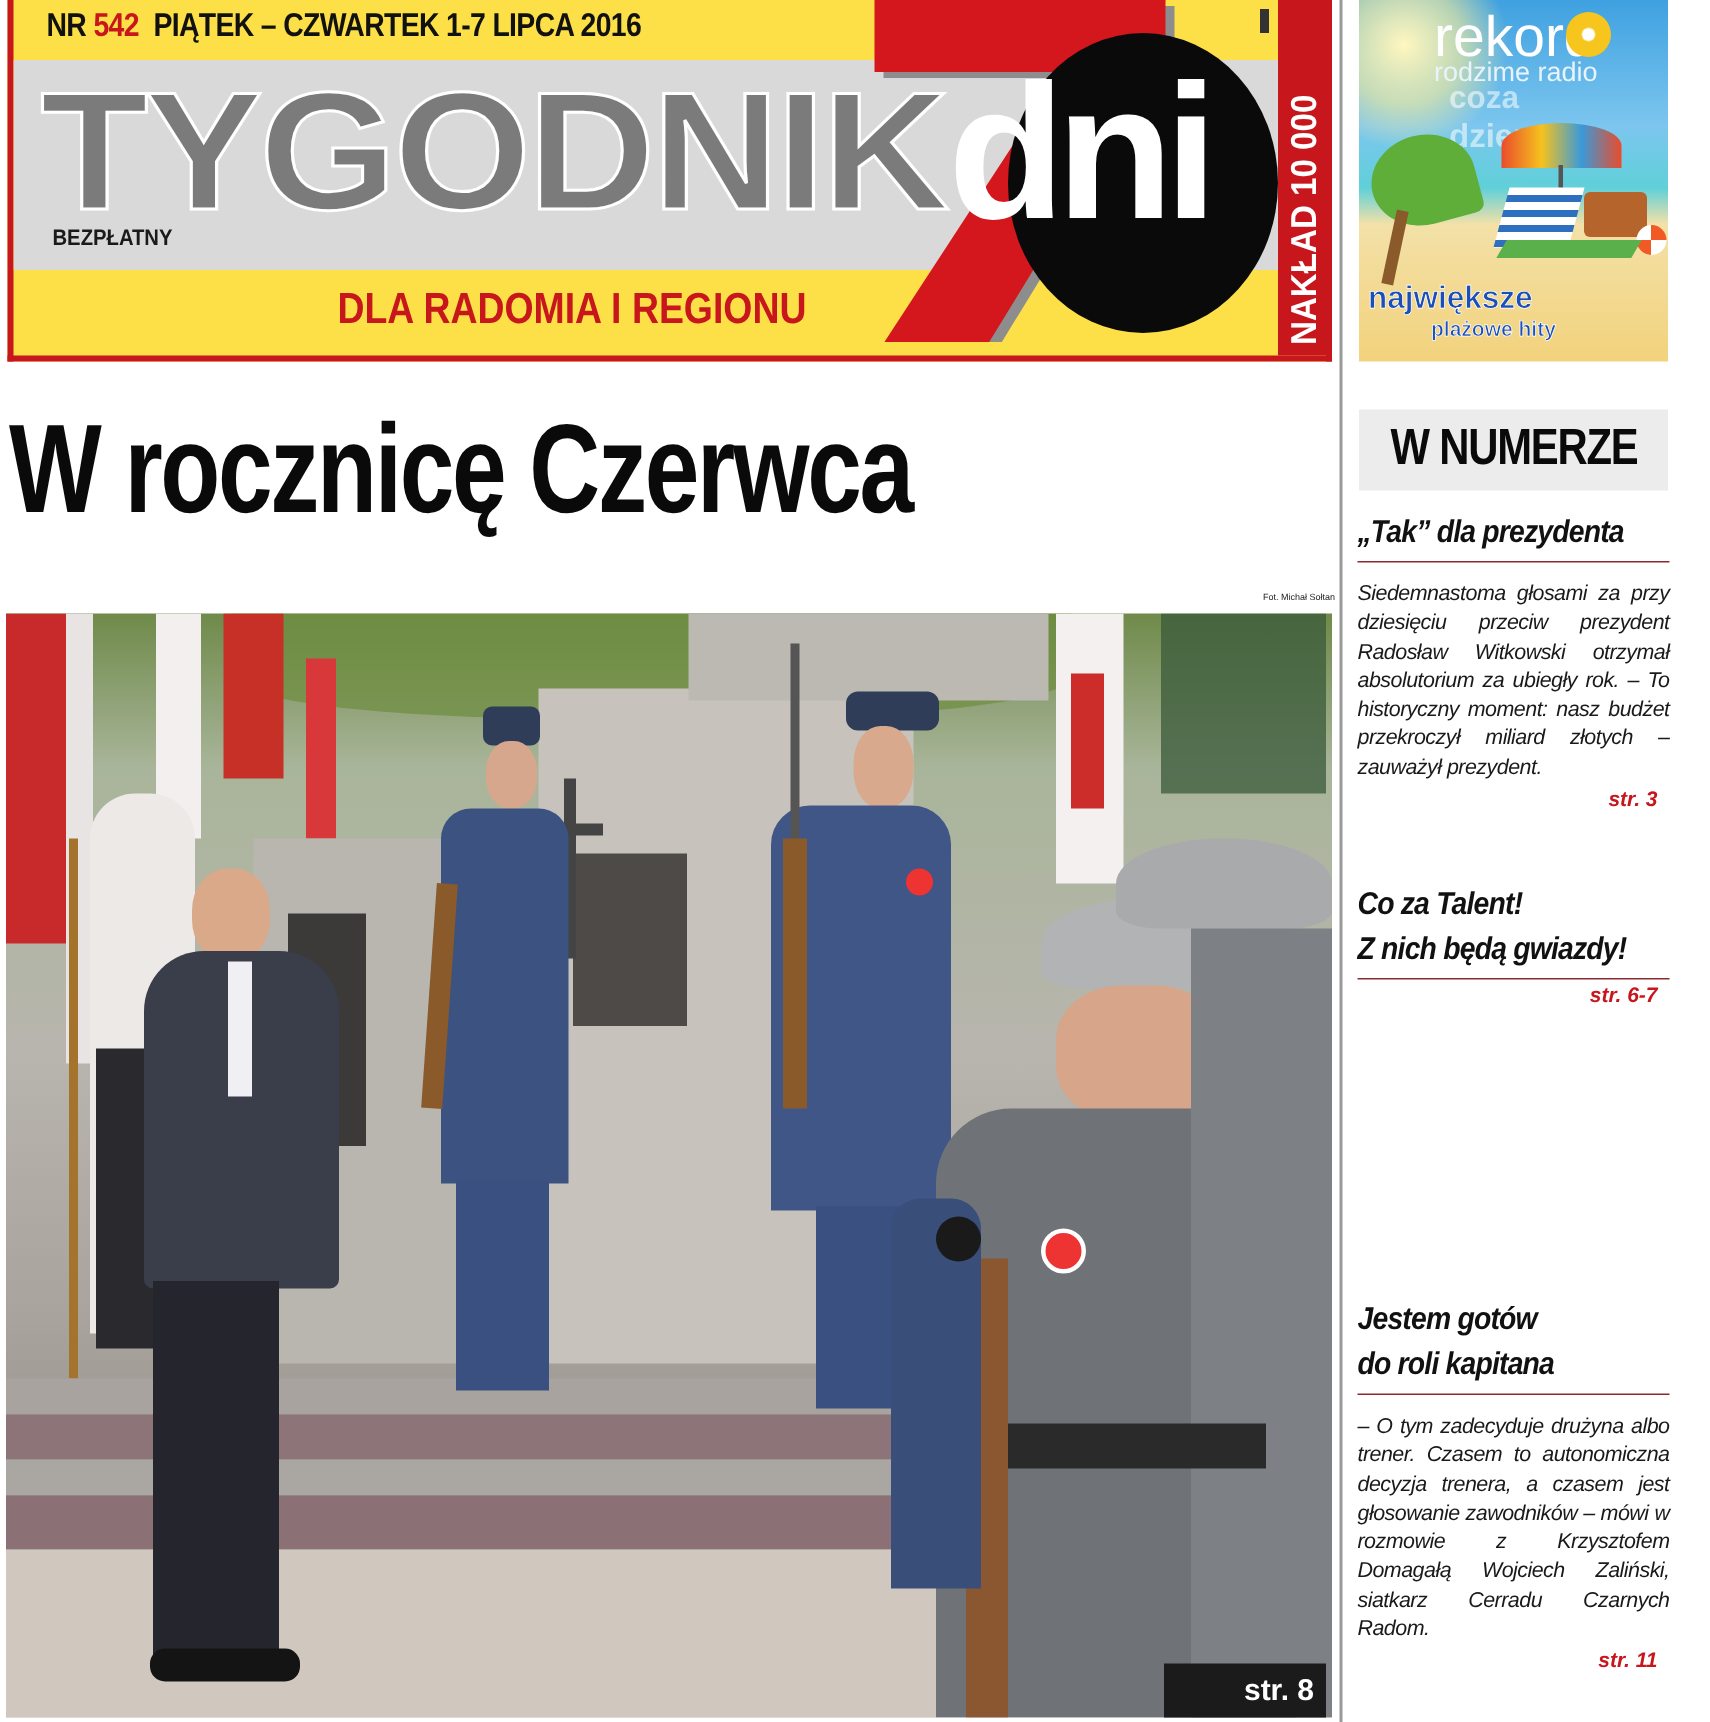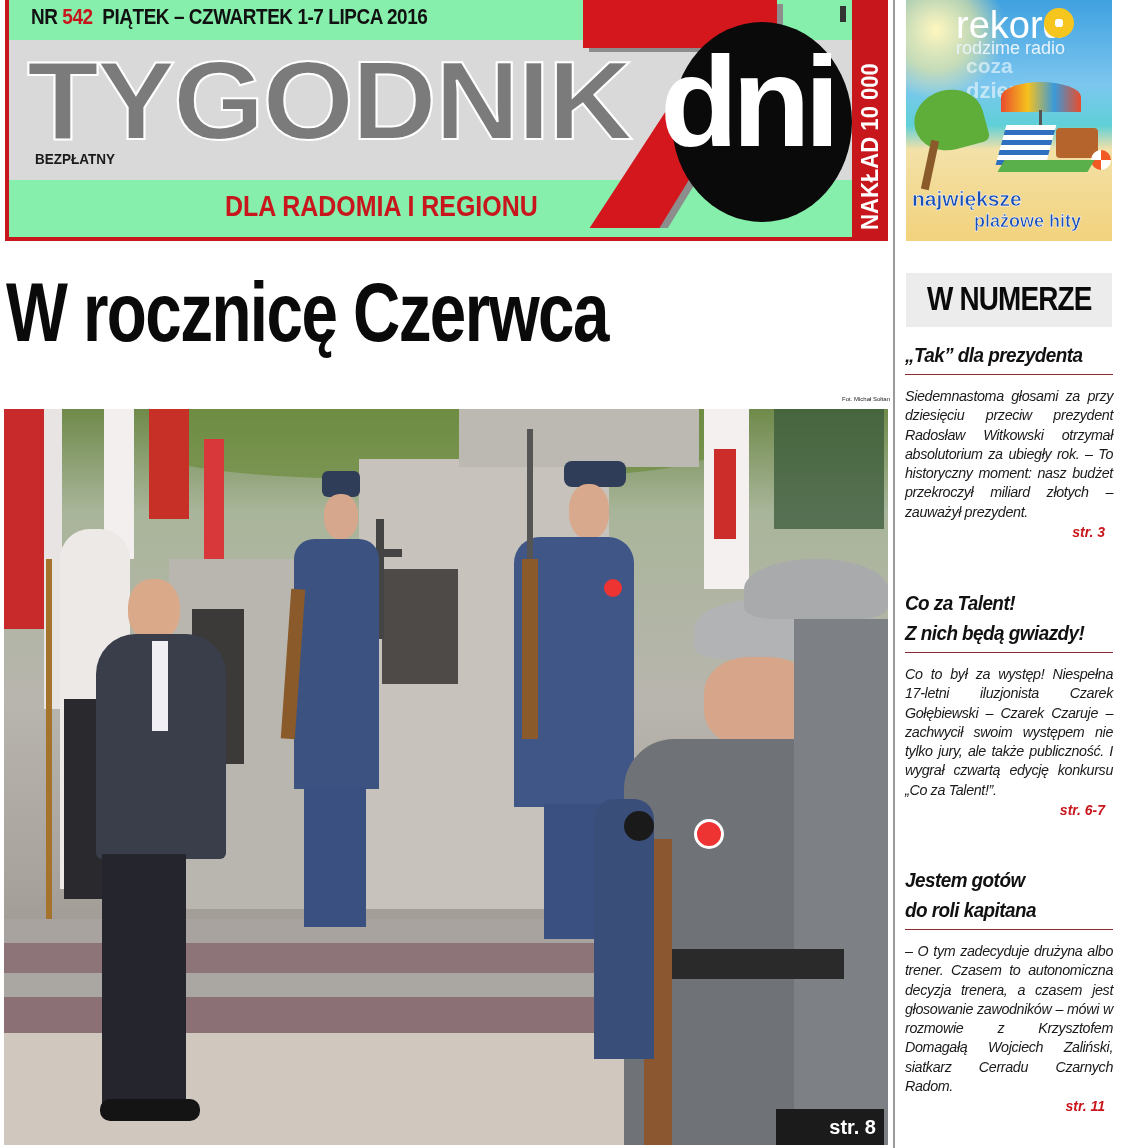--- a/index.html
+++ b/index.html
@@ -2,21 +2,21 @@
 <html><head>
   <meta charset="utf-8">
   <style>
     * { box-sizing: border-box; margin: 0; padding: 0; }
     html, body { width: 1140px; height: 1148px; overflow: hidden; background: #ffffff; }
     body { position: relative; font-family: "Liberation Sans", sans-serif; color: #111; }
 
     
     .masthead {
       position: absolute; left: 5px; top: 0; width: 883px; height: 241px;
-      border: 4px solid #c8161d; border-top: none; background: #86efac; overflow: hidden;
+      border: 4px solid #c8161d; border-top: none; background: #fde047; overflow: hidden;
     }
     .issue-line {
       position: absolute; left: 22px; top: 4px; font-weight: bold; font-size: 22px;
       letter-spacing: -0.5px; color: #111; transform: scaleX(0.86); transform-origin: left top;
       white-space: nowrap;
     }
     .issue-line .nr-num { color: #c8161d; }
     .gray-band { position: absolute; left: 0; top: 40px; width: 100%; height: 140px; background: #d9d9d9; }
     .title-tygodnik {
       position: absolute; left: 18px; top: 36px; font-family: "Liberation Sans", sans-serif;
@@ -35,21 +35,21 @@
     
     .logo-seven {
       position: absolute; left: 565px; top: -4px; width: 220px; height: 232px;
     }
     .logo-circle {
       position: absolute; left: 672px; top: 22px; width: 180px; height: 200px; border-radius: 50%;
       background: #0a0a0a;
     }
     .logo-dni {
       position: absolute; left: 632px; top: 38px; font-weight: bold; font-size: 128px; color: #fff;
-      letter-spacing: -6px; line-height: 1; transform: scaleX(1.0); transform-origin: left top; margin-left: 28px;
+      letter-spacing: -6px; line-height: 1; transform: scaleX(1.0); transform-origin: left top;
     }
     .tiny-code {
       position: absolute; left: 840px; top: 6px; width: 6px; height: 16px; background: #333;
     }
     .naklad-strip {
       position: absolute; left: 852px; top: 0; width: 32px; height: 237px; background: #c8161d;
     }
     .naklad-text {
       position: absolute; left: 856px; top: 230px; font-weight: bold; font-size: 24px; color: #fff;
       white-space: nowrap; transform: rotate(-90deg) scaleX(0.92); transform-origin: left top;
@@ -94,21 +94,21 @@
       position: absolute; left: 50px; top: 38px; font-size: 18px; color: #e8f3fb; white-space: nowrap;
     }
     .ad-coza { position: absolute; left: 60px; top: 54px; font-weight: bold; font-size: 21px; color: rgba(255,255,255,0.55); }
     .ad-dzien { position: absolute; left: 60px; top: 78px; font-weight: bold; font-size: 22px; color: rgba(255,255,255,0.55); }
     .ad-dzien small { font-size: 13px; }
     .ad-big1 {
       position: absolute; left: 6px; top: 187px; font-weight: bold; font-size: 21px; color: #1a4fb8;
       -webkit-text-stroke: 0.5px #fff; white-space: nowrap;
     }
     .ad-big2 {
-      position: absolute; left: 68px; top: 211px; font-weight: bold; font-size: 18px; color: #1a4fb8;
+      position: absolute; left: 48px; top: 211px; font-weight: bold; font-size: 14px; color: #1a4fb8;
       -webkit-text-stroke: 0.5px #fff; white-space: nowrap; text-align: center;
     }
 
     .wn-header {
       position: absolute; left: 906px; top: 273px; width: 206px; height: 54px; background: #ececec;
       font-weight: bold; font-size: 34px; color: #0a0a0a; text-align: center; padding-top: 6px;
       letter-spacing: -1px;
     }
     .wn-header span { display: inline-block; transform: scaleX(0.82); }
 
@@ -252,21 +252,20 @@
   <div class="item-title"><span>„Tak” dla prezydenta</span></div>
   <div class="item-body">Siedemnastoma głosami za przy dziesięciu przeciw prezydent Radosław Witkowski otrzymał absolutorium za ubiegły rok. – To historyczny moment: nasz budżet przekroczył miliard złotych – zauważył prezydent.</div>
   <div class="item-page">str. 3</div>
 </div>
 
 <div class="item" style="top:588px;">
   <div class="item-title">
     <span>Co za Talent!</span><br>
     <span>Z nich będą gwiazdy!</span>
   </div>
-  <div class="item-body">Co to był za występ! Niespełna 17-letni iluzjonista Czarek Gołębiewski – Czarek Czaruje – zachwycił swoim występem nie tylko jury, ale także publiczność. I wygrał czwartą edycję konkursu „Co za Talent!”.</div>
   <div class="item-page">str. 6-7</div>
 </div>
 
 <div class="item" style="top:865px;">
   <div class="item-title">
     <span>Jestem gotów</span><br>
     <span>do roli kapitana</span>
   </div>
   <div class="item-body">– O tym zadecyduje drużyna albo trener. Czasem to autonomiczna decyzja trenera, a czasem jest głosowanie zawodników – mówi w rozmowie z Krzysztofem Domagałą Wojciech Zaliński, siatkarz Cerradu Czarnych Radom.</div>
   <div class="item-page">str. 11</div>

